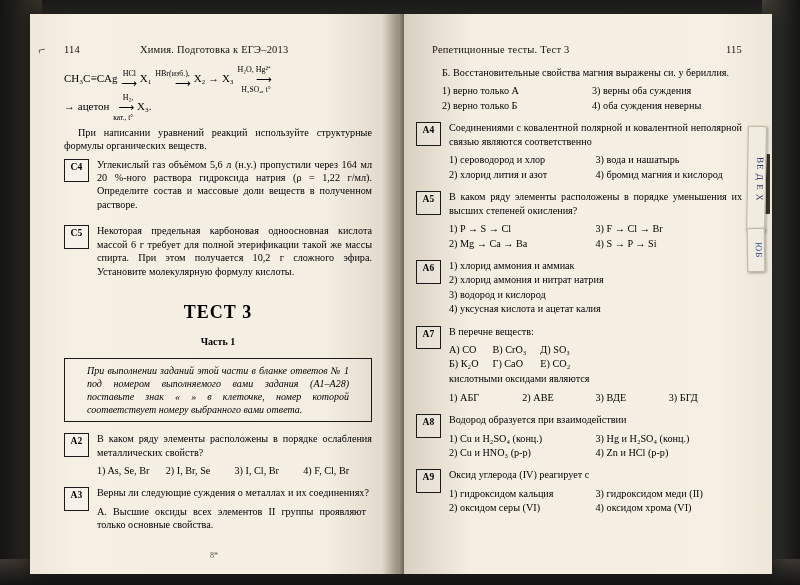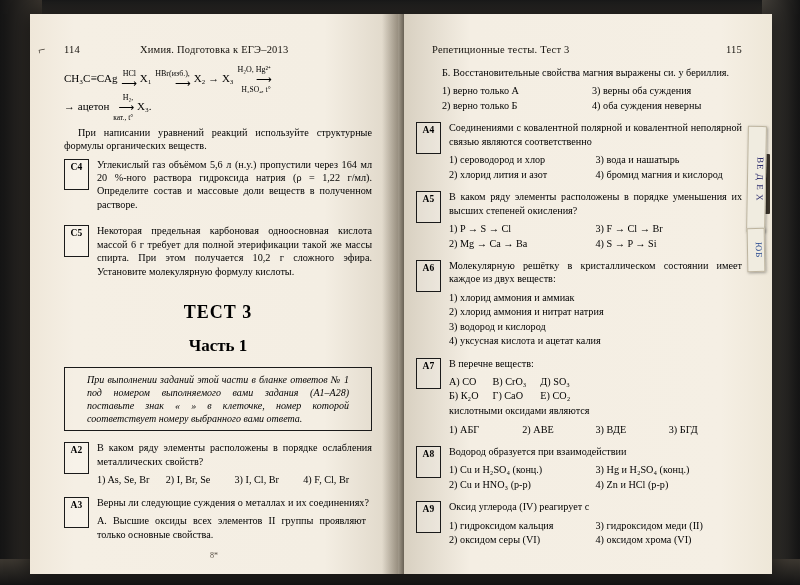--- a/index.html
+++ b/index.html
@@ -116,41 +116,41 @@
   .taskrow {
     display: flex;
     align-items: flex-start;
     margin-bottom: 8px;
   }
   .code {
     flex: 0 0 auto;
     border: 1px solid #1a1a1a;
     font-size: 9.5px;
     font-weight: bold;
-    padding: 1px 4px 16px 4px;
+    padding: 1px 4px 8px 4px;
     margin-right: 8px;
     margin-top: 1px;
     min-width: 15px;
     text-align: center;
     letter-spacing: .3px;
     background: rgba(255,255,255,.2);
   }
   .taskbody { flex: 1 1 auto; }
   .taskbody p { text-align: justify; }
 
   .h-test {
     text-align: center;
     font-size: 18px;
     font-weight: bold;
     letter-spacing: 1px;
     margin: 18px 0 10px 0;
   }
   .h-part {
     text-align: center;
-    font-size: 17px;
+    font-size: 10px;
     font-weight: bold;
     margin: 0 0 10px 0;
   }
   .instr {
     border: 1px solid #1a1a1a;
     padding: 5px 22px;
     font-style: italic;
     font-size: 10px;
     line-height: 1.3;
     margin-bottom: 10px;
@@ -365,21 +365,20 @@
               <div class="o">3) F → Cl → Br</div>
               <div class="o">2) Mg → Ca → Ba</div>
               <div class="o">4) S → P → Si</div>
             </div>
           </div>
         </div>
 
         <div class="taskrow">
           <div class="code">A6</div>
           <div class="taskbody">
-            <p>Молекулярную решётку в кристаллическом состоянии имеет каждое из двух веществ:</p>
             <div class="optlist">
               <div class="o">1) хлорид аммония и аммиак</div>
               <div class="o">2) хлорид аммония и нитрат натрия</div>
               <div class="o">3) водород и кислород</div>
               <div class="o">4) уксусная кислота и ацетат калия</div>
             </div>
           </div>
         </div>
 
         <div class="taskrow">

